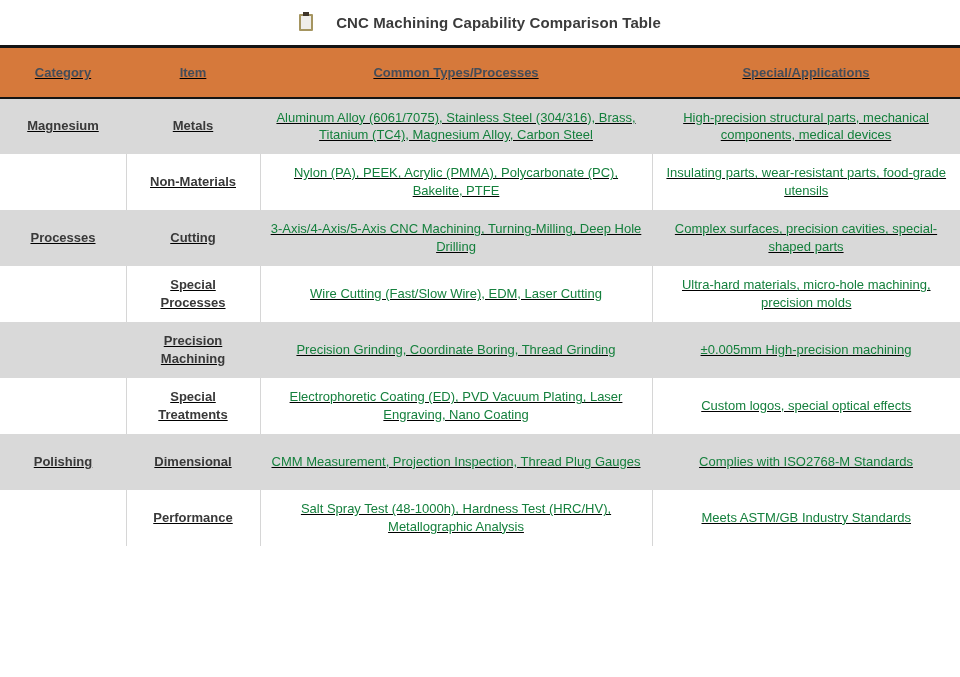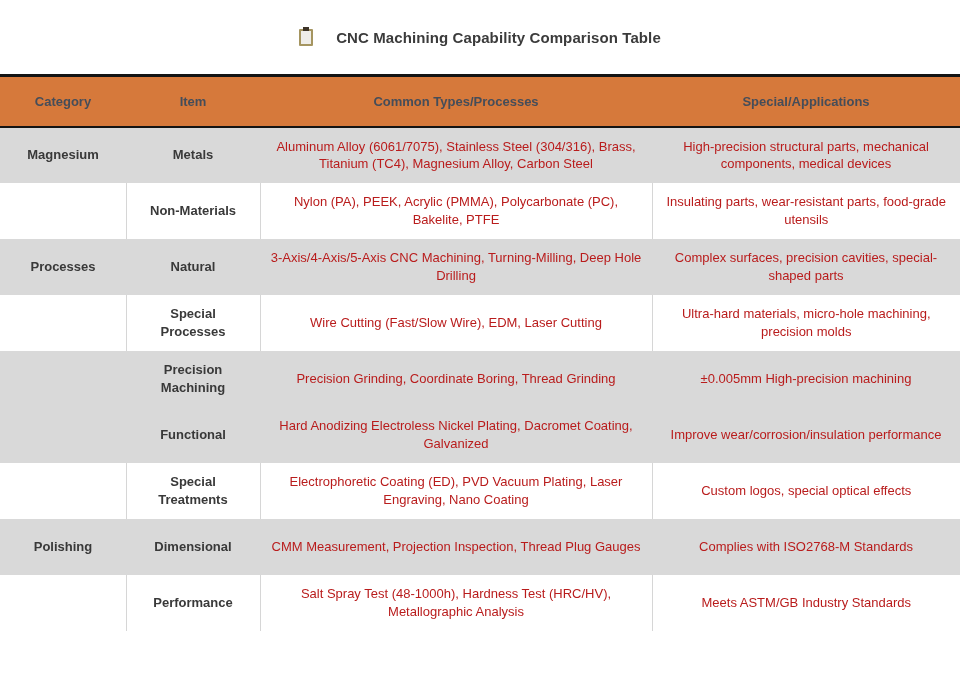--- a/index.html
+++ b/index.html
@@ -5,21 +5,21 @@
   * { margin: 0; padding: 0; box-sizing: border-box; }
   html, body { background: #ffffff; }
   body {
     width: 960px; height: 677px; overflow: hidden;
     font-family: "Liberation Sans", sans-serif;
   }
   .page { width: 960px; height: 677px; }
 
   
   .title-bar {
-    height: 74px;
+    height: 45px;
     display: flex; align-items: center; justify-content: center; gap: 23px;
   }
   .clipboard-icon {
     width: 14px; height: 17px;
     background: #efede9;
     border: 2px solid #a59560;
     border-radius: 1px;
     position: relative;
     flex: 0 0 auto;
   }
@@ -32,35 +32,36 @@
   .title-text {
     font-size: 15px; font-weight: bold; color: #3b3b3b;
     letter-spacing: 0.1px;
   }
 
   
   table.cap-table {
     width: 960px;
     border-collapse: collapse;
     table-layout: fixed;
+    text-decoration: underline;
   }
   .cap-table th {
     background: #d6793b;
     color: #454d59;
     font-size: 13px; font-weight: bold;
     text-align: center; vertical-align: middle;
     height: 51px;
     border-top: 3px solid #141414;
     border-bottom: 2px solid #141414;
     padding: 2px 6px;
   }
   .cap-table td {
     height: 56px;
     text-align: center; vertical-align: middle;
-    font-size: 13px; color: #b91c1c;
+    font-size: 13px; color: #15803d;
     line-height: 1.32;
     padding: 4px 10px;
   }
   .cap-table tr.gray td { background: #d9d9d9; }
   .cap-table tr.white td { background: #ffffff; }
   .cap-table tr.white td + td { border-left: 1px solid #d6d6d6; }
   .cap-table td.cat, .cap-table td.item {
     font-weight: bold; color: #393939;
   }
 </style>
@@ -97,41 +98,35 @@
         <td class="features">High-precision structural parts, mechanical components, medical devices</td>
       </tr>
       <tr class="white">
         <td class="cat"></td>
         <td class="item">Non-Materials</td>
         <td class="types">Nylon (PA), PEEK, Acrylic (PMMA), Polycarbonate (PC), Bakelite, PTFE</td>
         <td class="features">Insulating parts, wear-resistant parts, food-grade utensils</td>
       </tr>
       <tr class="gray">
         <td class="cat">Processes</td>
-        <td class="item">Natural</td>
+        <td class="item">Cutting</td>
         <td class="types">3-Axis/4-Axis/5-Axis CNC Machining, Turning-Milling, Deep Hole Drilling</td>
         <td class="features">Complex surfaces, precision cavities, special-shaped parts</td>
       </tr>
       <tr class="white">
         <td class="cat"></td>
         <td class="item">Special Processes</td>
         <td class="types">Wire Cutting (Fast/Slow Wire), EDM, Laser Cutting</td>
         <td class="features">Ultra-hard materials, micro-hole machining, precision molds</td>
       </tr>
       <tr class="gray">
         <td class="cat"></td>
         <td class="item">Precision Machining</td>
         <td class="types">Precision Grinding, Coordinate Boring, Thread Grinding</td>
         <td class="features">±0.005mm High-precision machining</td>
-      </tr>
-      <tr class="gray">
-        <td class="cat"></td>
-        <td class="item">Functional</td>
-        <td class="types">Hard Anodizing Electroless Nickel Plating, Dacromet Coating, Galvanized</td>
-        <td class="features">Improve wear/corrosion/insulation performance</td>
       </tr>
       <tr class="white">
         <td class="cat"></td>
         <td class="item">Special Treatments</td>
         <td class="types">Electrophoretic Coating (ED), PVD Vacuum Plating, Laser Engraving, Nano Coating</td>
         <td class="features">Custom logos, special optical effects</td>
       </tr>
       <tr class="gray">
         <td class="cat">Polishing</td>
         <td class="item">Dimensional</td>

